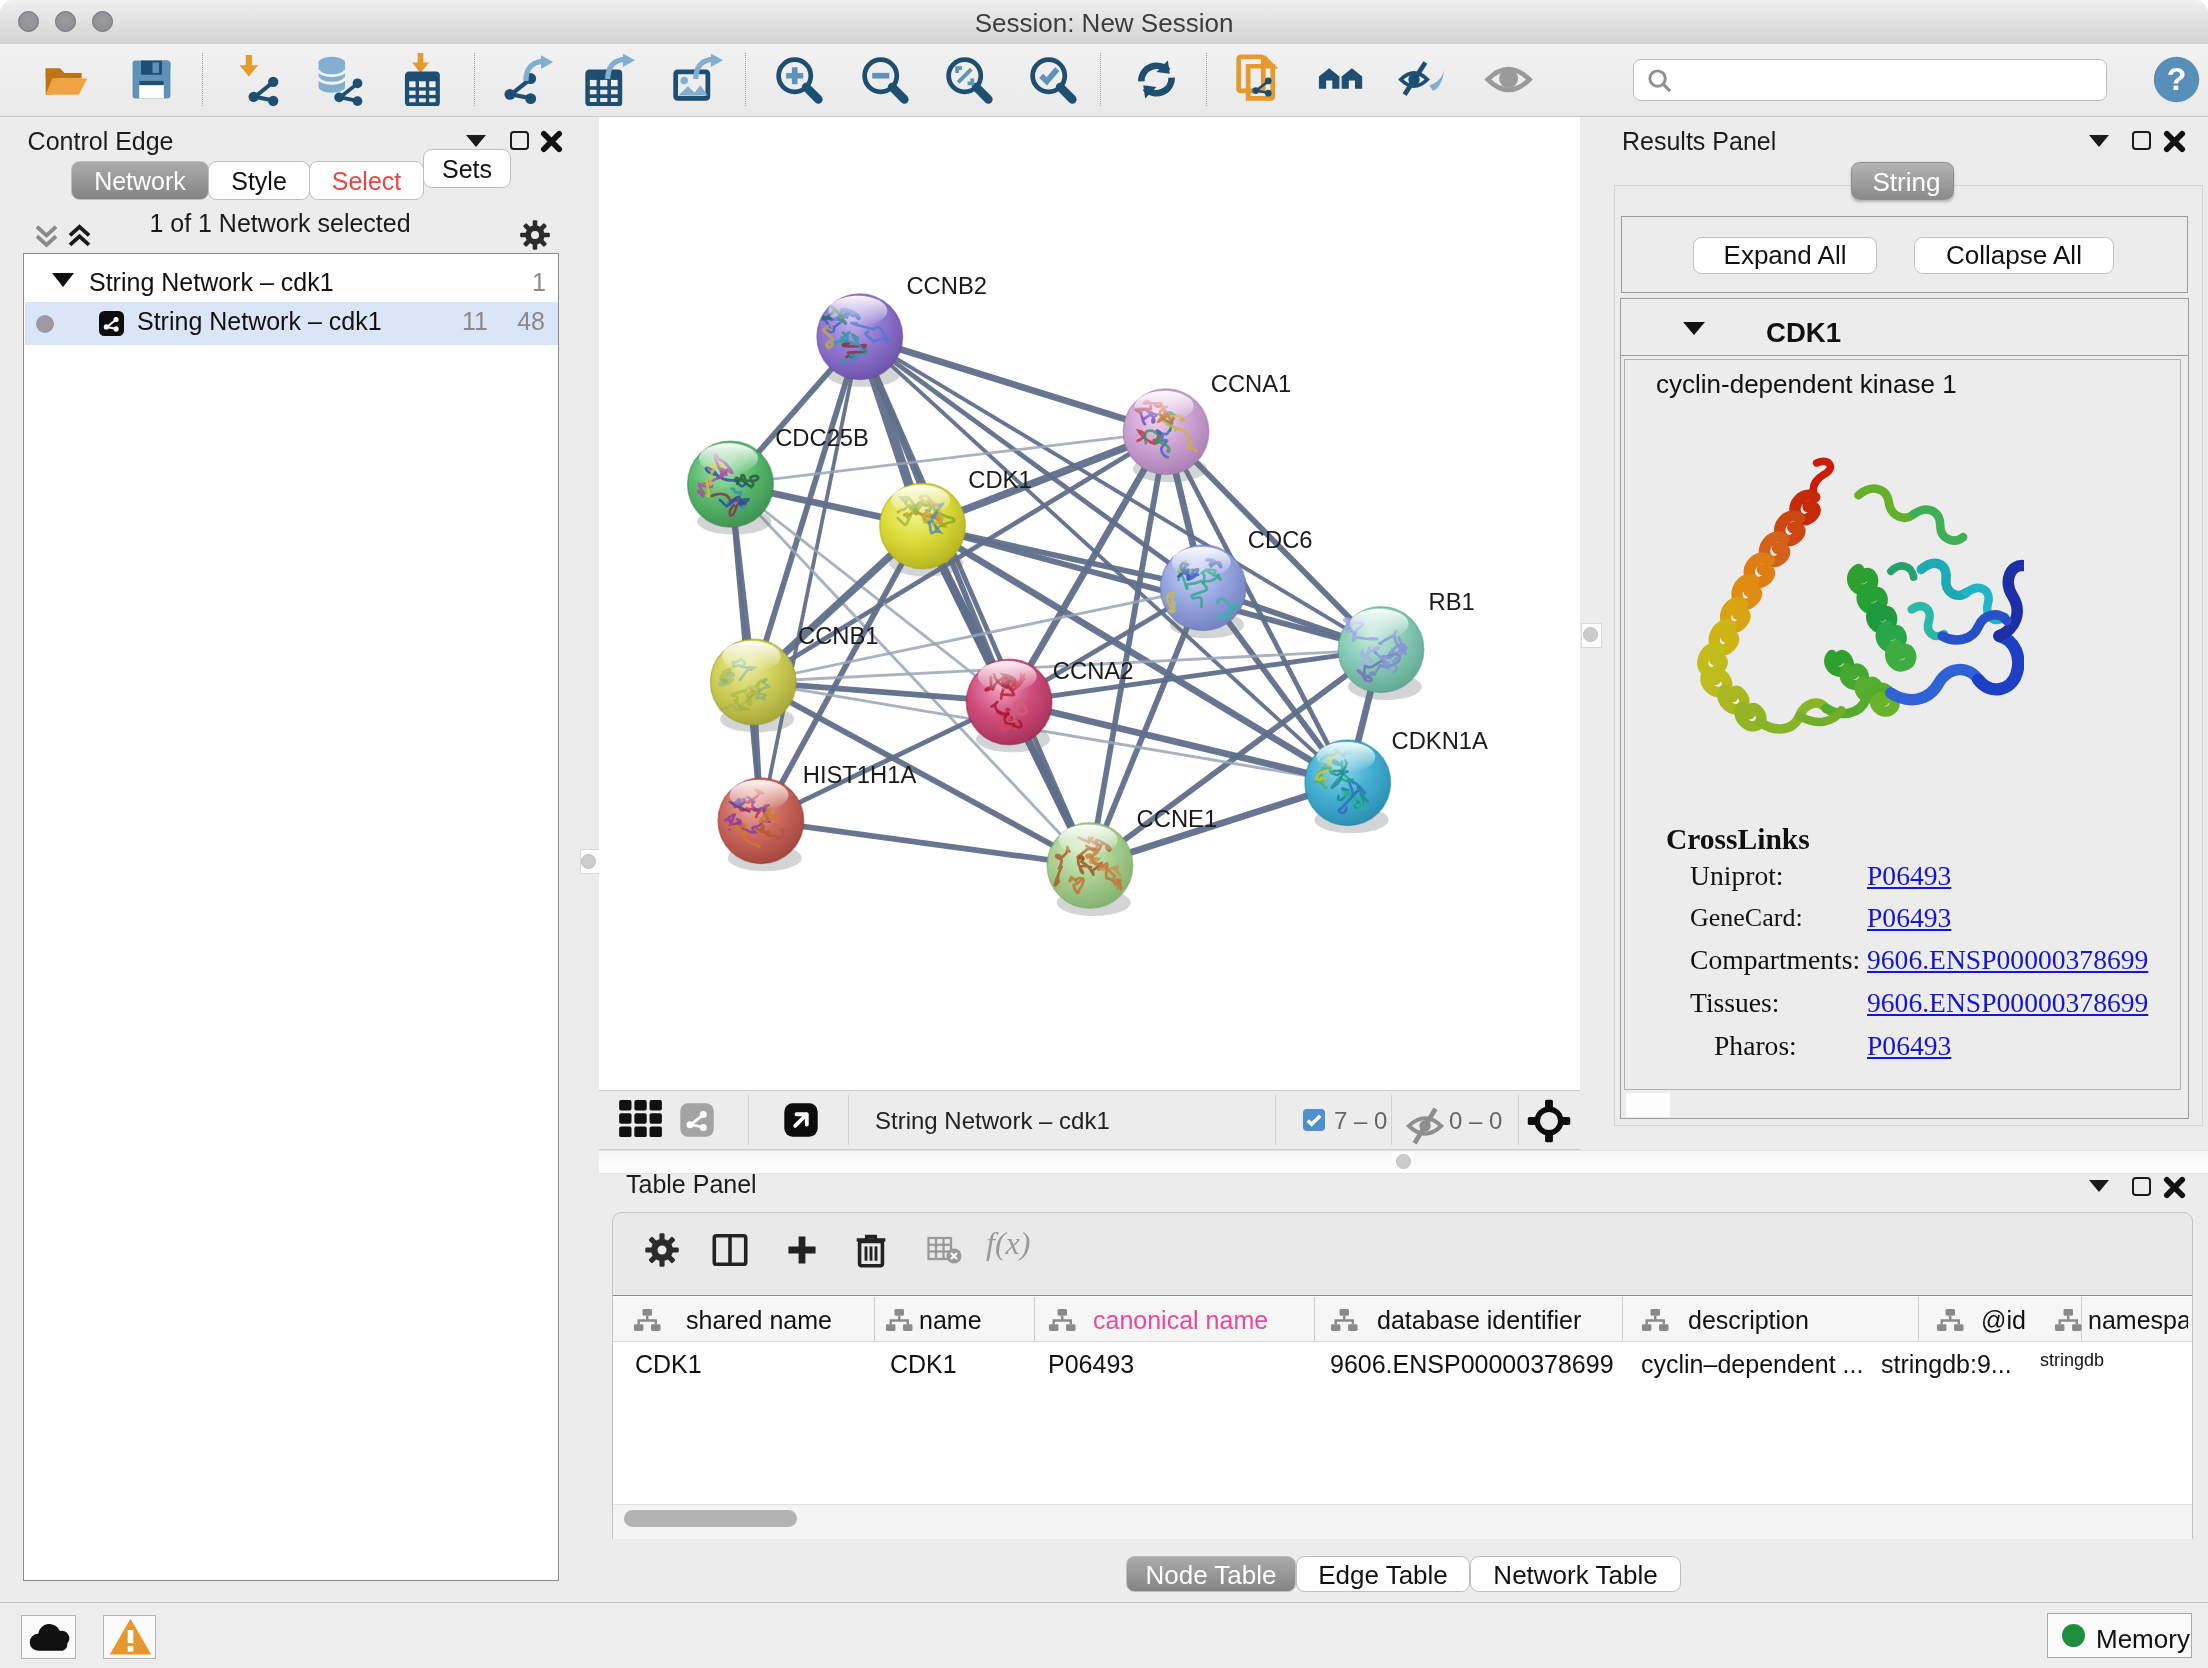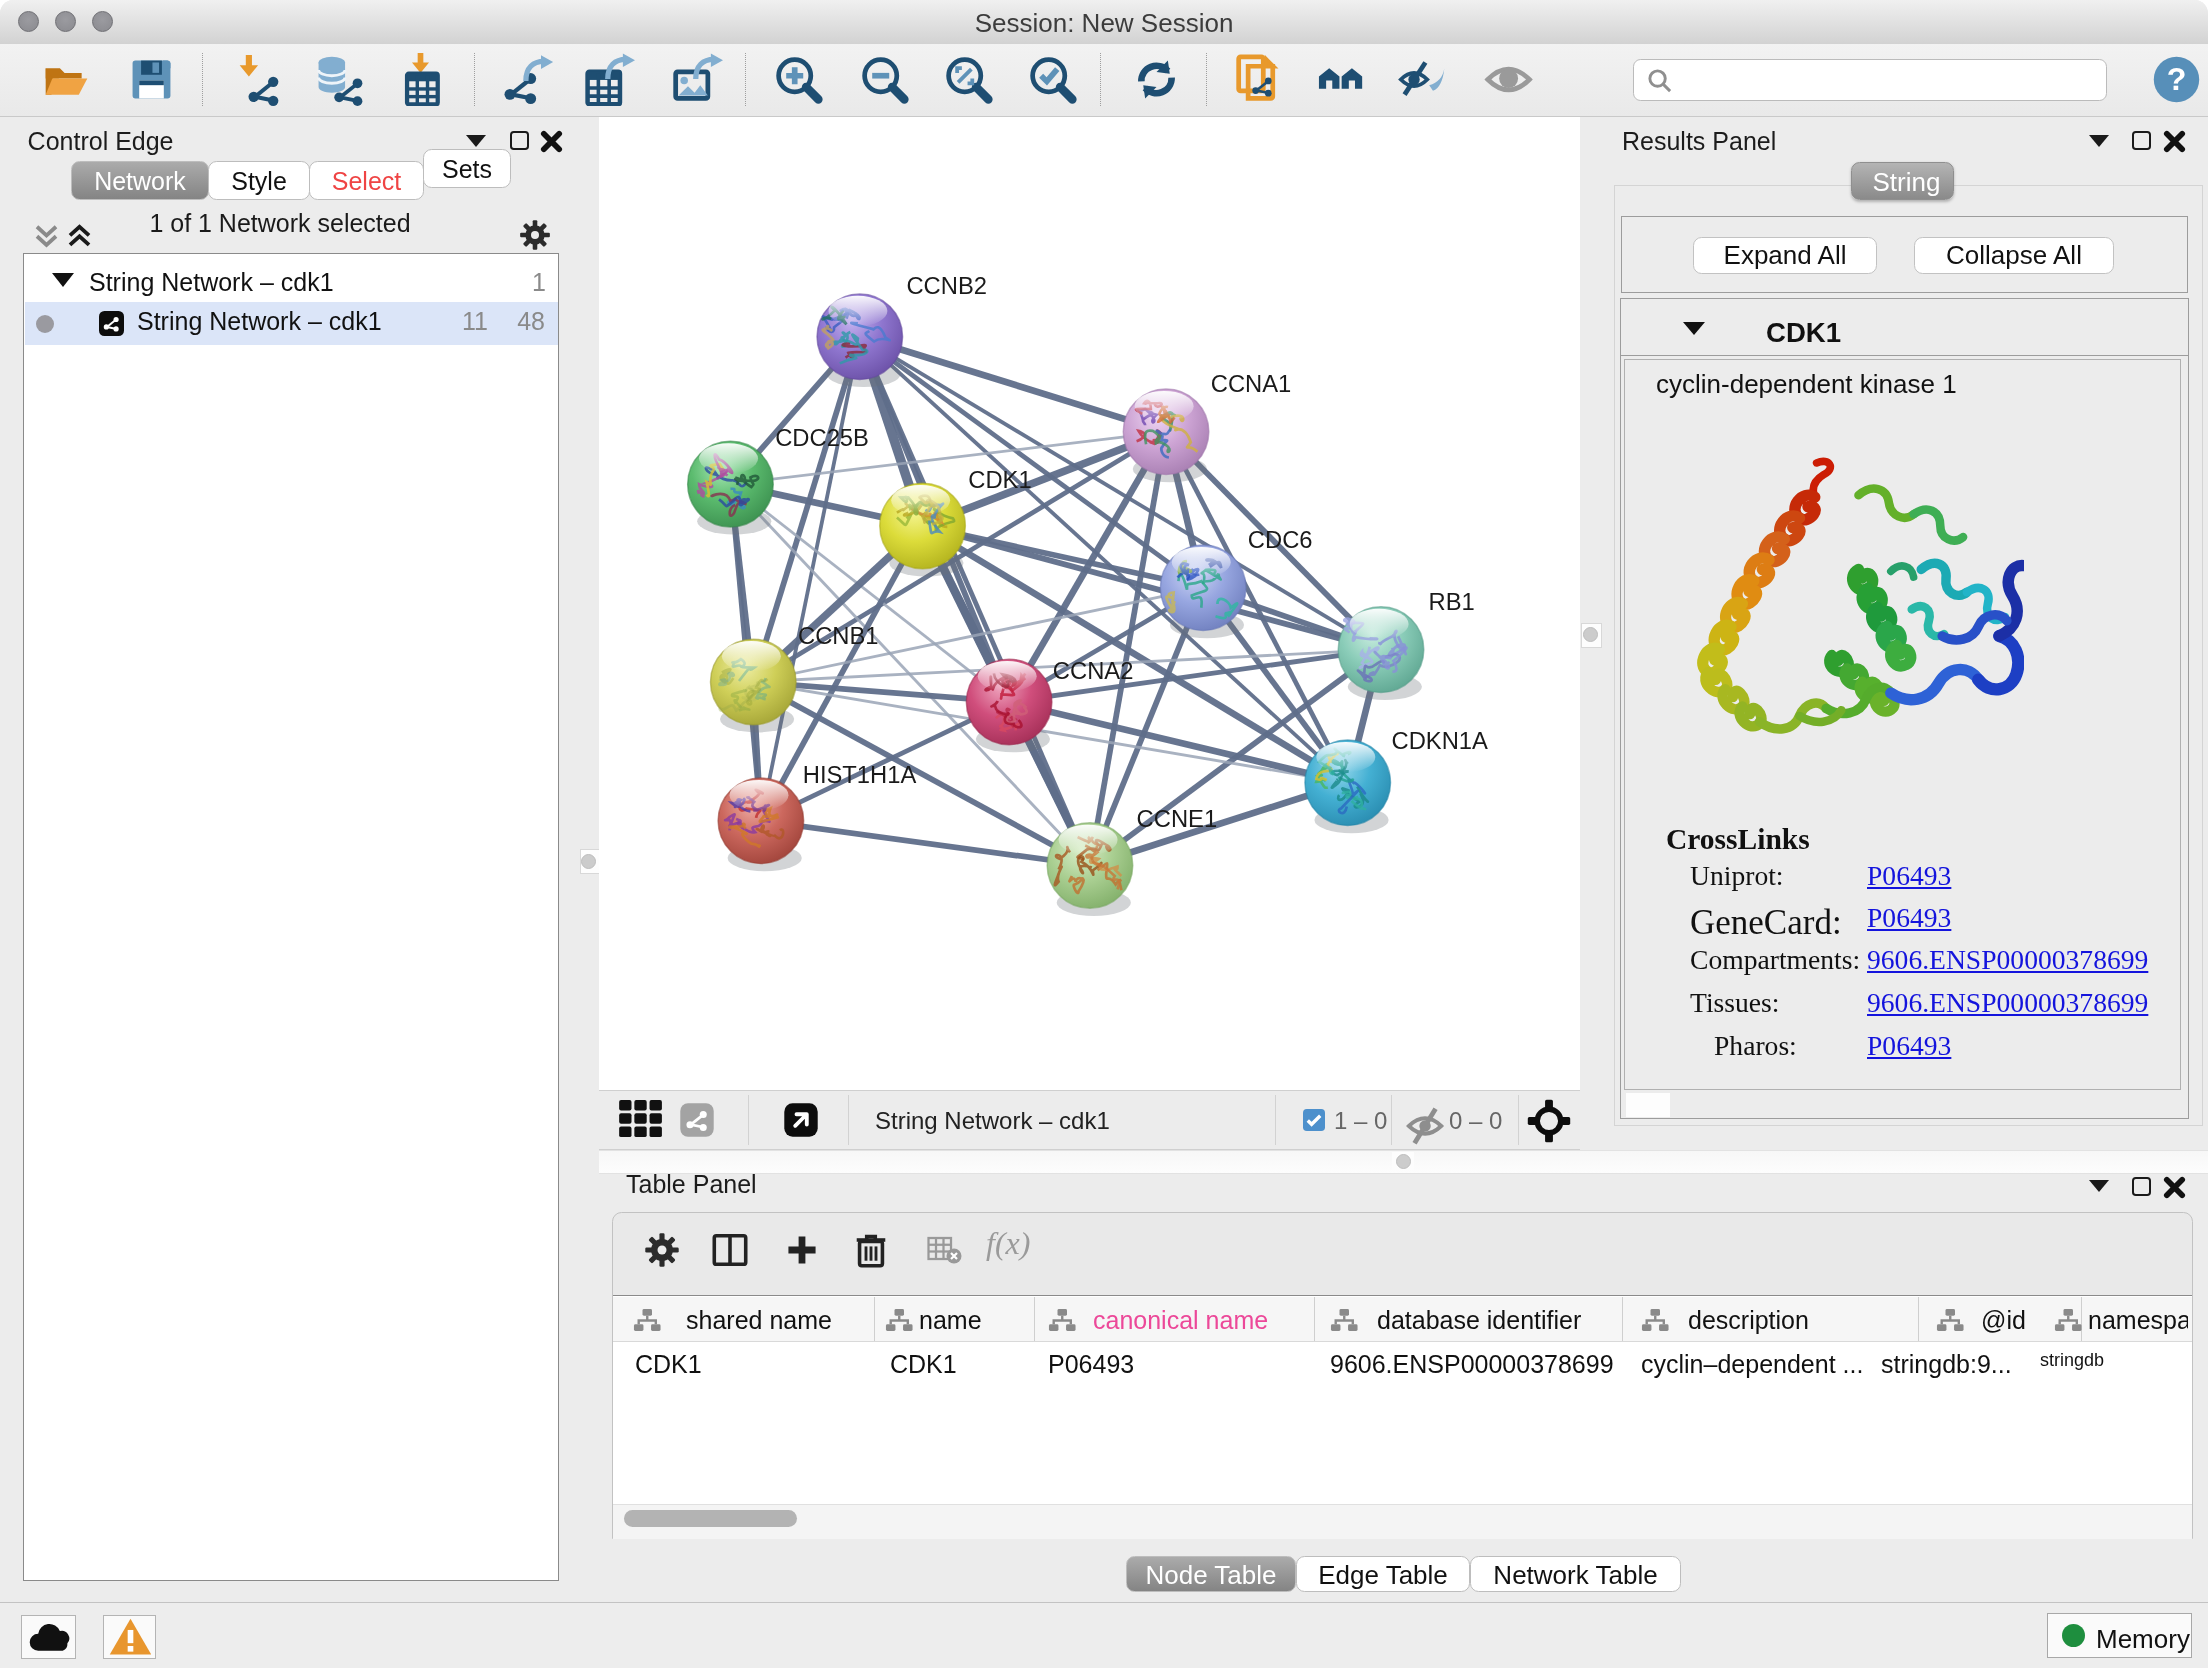--- a/index.html
+++ b/index.html
@@ -504,21 +504,21 @@
 <div style="position:absolute;left:1391px;top:1095px;width:0;height:50px;border-left:1.9px solid #d2d2d2;"></div>
 <div style="position:absolute;left:1518px;top:1095px;width:0;height:50px;border-left:1.9px solid #d2d2d2;"></div>
 <div style="position:absolute;left:783px;top:1101px;width:36px;height:38px;"><svg width="36" height="38" viewBox="0 0 56 56">
       <rect x="2" y="2" width="52" height="52" rx="13" fill="#0d0d0d"></rect>
       <path d="M19,37 L35,21 M21,19 h16 v16" stroke="#fff" stroke-width="6" fill="none" stroke-linecap="round" stroke-linejoin="round"></path>
     </svg></div>
 <div style="position:absolute;left:875px;top:1107px;font-size:24px;color:#222;">String Network – cdk1</div>
 <div style="position:absolute;left:1303px;top:1109px;width:22px;height:22px;background:#4d90cc;border-radius:3.8px;"><svg width="22" height="22" viewBox="0 0 23 23">
       <path d="M5,12 l4,4 L18,7" stroke="#fff" stroke-width="3.5" fill="none"></path>
     </svg></div>
-<div style="position:absolute;left:1334px;top:1107px;font-size:24px;color:#666;">1 – 0</div>
+<div style="position:absolute;left:1334px;top:1107px;font-size:24px;color:#666;">7 – 0</div>
 <div style="position:absolute;left:1405px;top:1103px;width:42px;height:46px;"><svg width="42" height="46" viewBox="0 0 44 48">
       <path d="M4,24 Q21,8 38,24 Q21,40 4,24 z" fill="none" stroke="#8e8e8e" stroke-width="4"></path>
       <circle cx="21" cy="24" r="6" fill="#8e8e8e"></circle>
       <line x1="32" y1="6" x2="10" y2="42" stroke="#8e8e8e" stroke-width="5"></line>
     </svg></div>
 <div style="position:absolute;left:1449px;top:1107px;font-size:24px;color:#666;">0 – 0</div>
 <div style="position:absolute;left:1527px;top:1099px;width:44px;height:44px;"><svg width="44" height="44" viewBox="0 0 56 56">
       <circle cx="28" cy="28" r="15" fill="none" stroke="#0d0d0d" stroke-width="7"></circle>
       <g fill="#0d0d0d">
         <rect x="23" y="1" width="10" height="14" rx="2"></rect>
@@ -581,21 +581,21 @@
       <path d="M230,248 C248,260 270,256 280,238 C290,220 312,218 322,234" stroke="#2e62d6" stroke-width="12" stroke-opacity="1.0" fill="none"></path>
       <path d="M322,234 C334,250 356,246 362,228 C368,210 360,192 344,188" stroke="#1d3fc4" stroke-width="13" stroke-opacity="1.0" fill="none"></path>
       <path d="M344,188 C362,180 368,162 358,146 C348,130 356,112 370,114" stroke="#1c2fa6" stroke-width="12" stroke-opacity="1.0" fill="none"></path>
       <path d="M284,188 C298,196 316,192 322,178 C328,164 344,162 352,172" stroke="#2850c8" stroke-width="10" stroke-opacity="1.0" fill="none"></path>
       <path d="M134,272 C150,282 170,280 178,266" stroke="#74ae28" stroke-width="9" stroke-opacity="1.0" fill="none"></path>
       <path d="M230,120 C240,110 252,114 254,126" stroke="#27a06a" stroke-width="8" stroke-opacity="1.0" fill="none"></path>
     </svg></div>
 <div style="position:absolute;left:1666px;top:822px;font-size:29.5px;font-weight:bold;color:#111;"><span class="ser">CrossLinks</span></div>
 <div style="position:absolute;left:1690px;top:860px;font-size:27.6px;color:#111;"><span class="ser">Uniprot:</span></div>
 <div style="position:absolute;left:1867px;top:860px;font-size:27.6px;color:#1414dd;text-decoration:underline;"><span class="ser">P06493</span></div>
-<div style="position:absolute;left:1690px;top:902px;font-size:35px;color:#111;"><span class="ser">GeneCard:</span></div>
+<div style="position:absolute;left:1690px;top:902px;font-size:26px;color:#111;"><span class="ser">GeneCard:</span></div>
 <div style="position:absolute;left:1867px;top:902px;font-size:27.6px;color:#1414dd;text-decoration:underline;"><span class="ser">P06493</span></div>
 <div style="position:absolute;left:1690px;top:944px;font-size:27.6px;color:#111;"><span class="ser">Compartments:</span></div>
 <div style="position:absolute;left:1867px;top:944px;font-size:27.6px;color:#1414dd;text-decoration:underline;"><span class="ser">9606.ENSP00000378699</span></div>
 <div style="position:absolute;left:1690px;top:987px;font-size:27.6px;color:#111;"><span class="ser">Tissues:</span></div>
 <div style="position:absolute;left:1867px;top:987px;font-size:27.6px;color:#1414dd;text-decoration:underline;"><span class="ser">9606.ENSP00000378699</span></div>
 <div style="position:absolute;left:1690px;top:1030px;font-size:27.6px;color:#111;margin-left:24px;"><span class="ser">Pharos:</span></div>
 <div style="position:absolute;left:1867px;top:1030px;font-size:27.6px;color:#1414dd;text-decoration:underline;"><span class="ser">P06493</span></div>
 <div style="position:absolute;left:1626px;top:1093px;width:44px;height:24px;background:#fdfdfd;"></div>
 <div style="position:absolute;left:626px;top:1170px;font-size:25px;color:#1c1c1c;">Table Panel</div>
 <div style="position:absolute;left:2089px;top:1180px;width:0;height:0;border-left:10.5px solid transparent;border-right:10.5px solid transparent;border-top:12.4px solid #1a1a1a;"></div>

